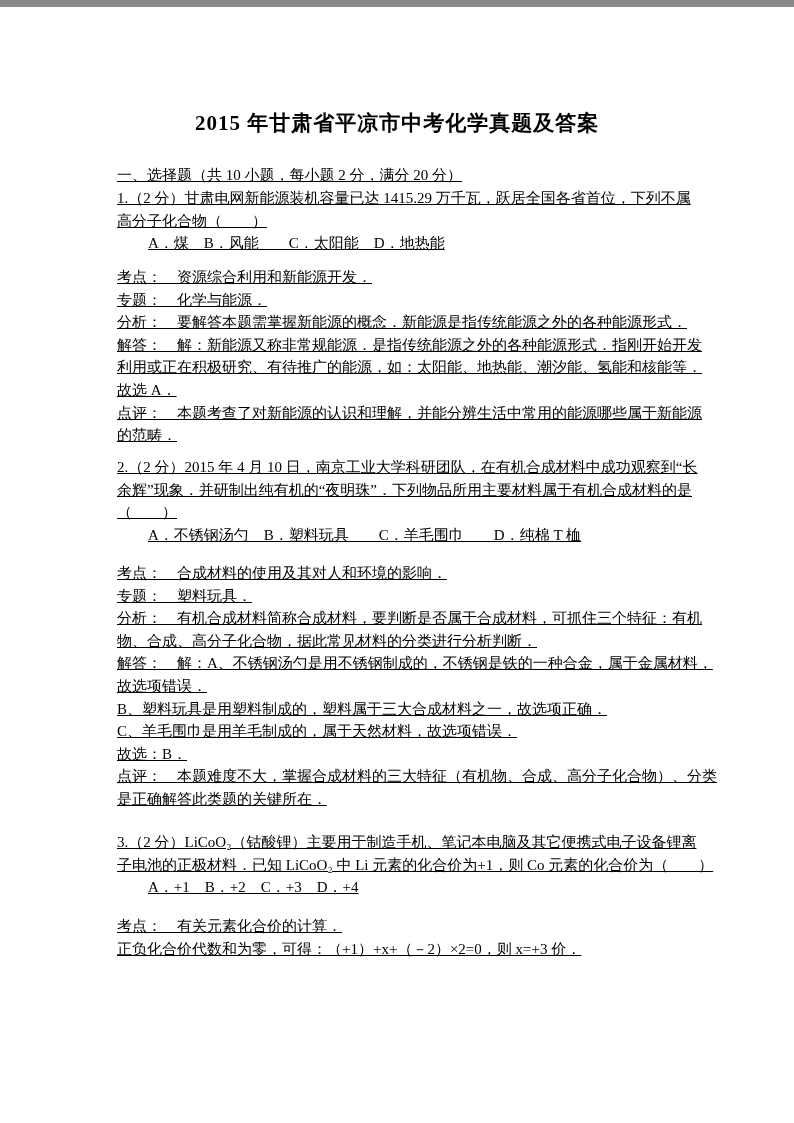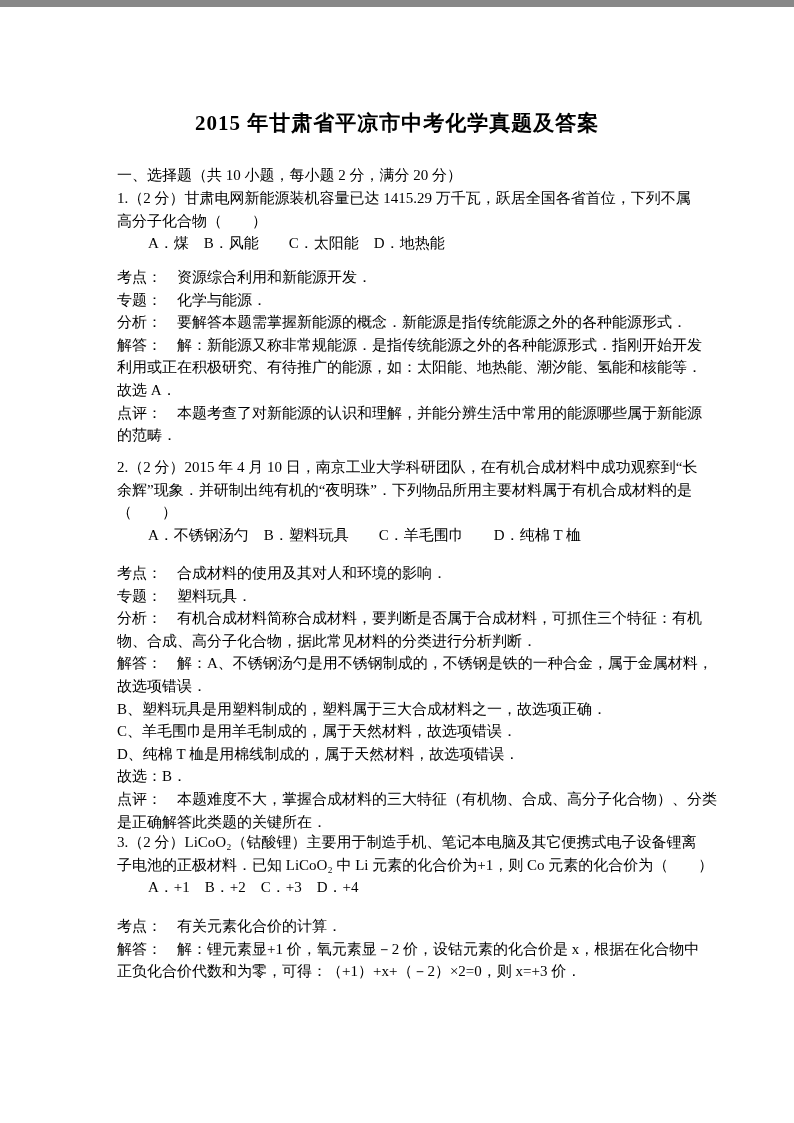--- a/index.html
+++ b/index.html
@@ -23,20 +23,21 @@
     text-align: center;
     font-size: 21px;
     line-height: 30px;
     font-weight: bold;
     letter-spacing: 1px;
   }
   .block {
     position: absolute;
     left: 117px;
     width: 640px;
+    text-decoration: underline;
   }
   .line {
     font-size: 15px;
     line-height: 22.6px;
     white-space: nowrap;
   }
   .options { padding-left: 31px; }
 </style>
 </head>
 <body>
@@ -75,31 +76,29 @@
 
   <div class="block" style="top:555px">
     <div class="line">考点：　合成材料的使用及其对人和环境的影响．</div>
     <div class="line">专题：　塑料玩具．</div>
     <div class="line">分析：　有机合成材料简称合成材料，要判断是否属于合成材料，可抓住三个特征：有机</div>
     <div class="line">物、合成、高分子化合物，据此常见材料的分类进行分析判断．</div>
     <div class="line">解答：　解：A、不锈钢汤勺是用不锈钢制成的，不锈钢是铁的一种合金，属于金属材料，</div>
     <div class="line">故选项错误．</div>
     <div class="line">B、塑料玩具是用塑料制成的，塑料属于三大合成材料之一，故选项正确．</div>
     <div class="line">C、羊毛围巾是用羊毛制成的，属于天然材料，故选项错误．</div>
-    <div class="line">D、纯棉 T 桖是用棉线制成的，属于天然材料，故选项错误．</div>
     <div class="line">故选：B．</div>
     <div class="line">点评：　本题难度不大，掌握合成材料的三大特征（有机物、合成、高分子化合物）、分类</div>
     <div class="line">是正确解答此类题的关键所在．</div>
   </div>
 
   <div class="block" style="top:824px">
     <div class="line">3.（2 分）LiCoO₂（钴酸锂）主要用于制造手机、笔记本电脑及其它便携式电子设备锂离</div>
     <div class="line">子电池的正极材料．已知 LiCoO₂ 中 Li 元素的化合价为+1，则 Co 元素的化合价为（　　）</div>
     <div class="line options">A．+1　B．+2　C．+3　D．+4</div>
   </div>
 
   <div class="block" style="top:908px">
     <div class="line">考点：　有关元素化合价的计算．</div>
-    <div class="line">解答：　解：锂元素显+1 价，氧元素显－2 价，设钴元素的化合价是 x，根据在化合物中</div>
     <div class="line">正负化合价代数和为零，可得：（+1）+x+（－2）×2=0，则 x=+3 价．</div>
   </div>
 
 </div>
 
 </body></html>

